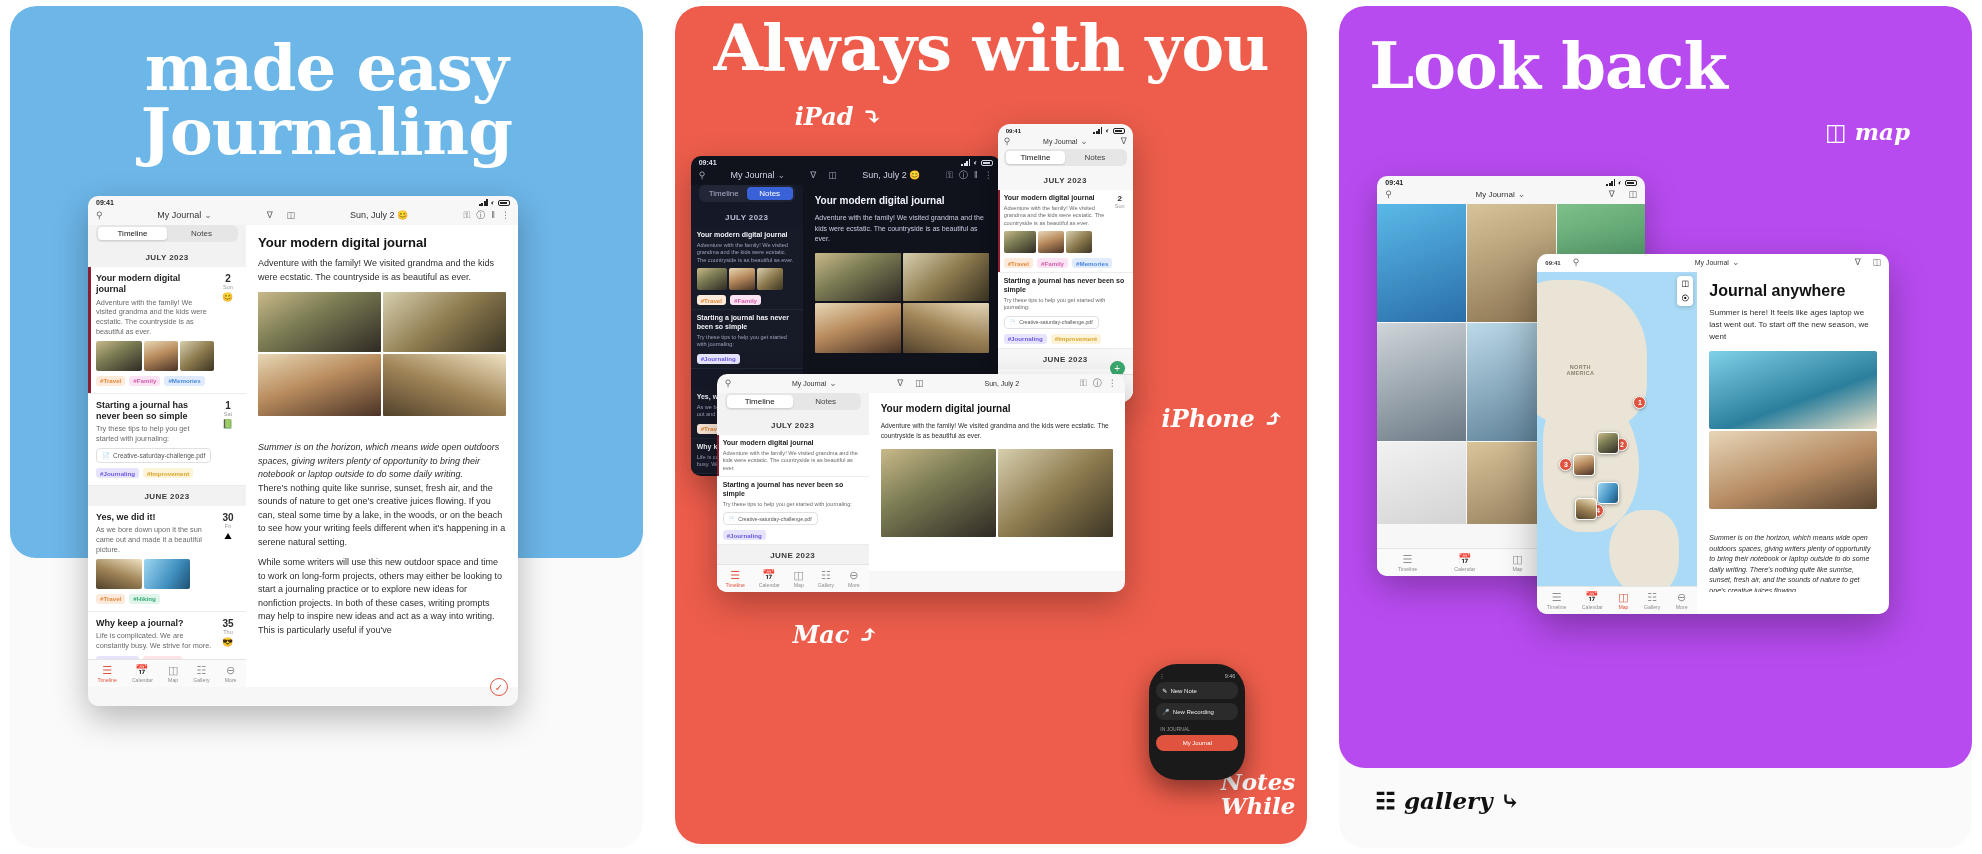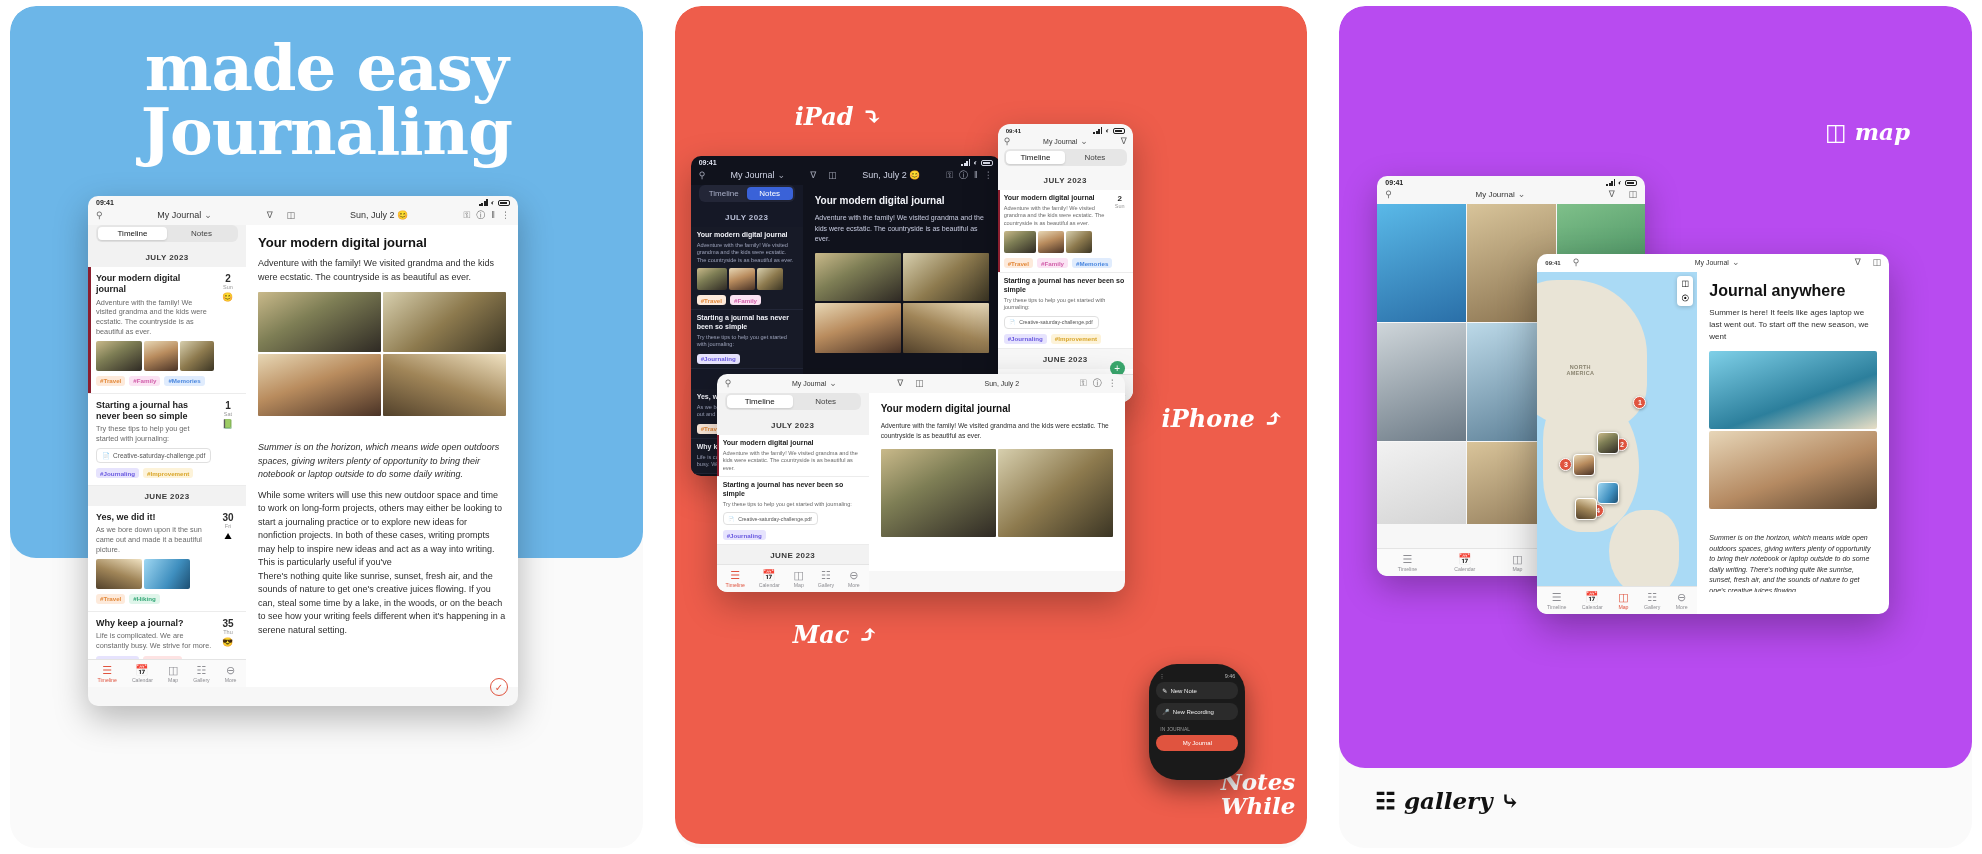--- a/index.html
+++ b/index.html
@@ -310,31 +310,34 @@
         <div class="reader" style="flex:1">
           <h2>Your modern digital journal</h2>
           <p>Adventure with the family! We visited grandma and the kids were ecstatic. The countryside is as beautiful as ever.</p>
           <div class="photogrid" style="height:125px; grid-template-rows:60px 62px;">
             <div class="ph ph1"></div>
             <div class="ph ph3"></div>
             <div class="ph ph2"></div>
             <div class="ph ph4"></div>
           </div>
           <p class="it">Summer is on the horizon, which means wide open outdoors spaces, giving writers plenty of opportunity to bring their notebook or laptop outside to do some daily writing.</p>
+          <p style="margin-top:0"> There's nothing quite like sunrise, sunset, fresh air, and the sounds of nature to get one's creative juices flowing. If you can, steal some time by a lake, in the woods, or on the beach to see how your writing feels different when it's happening in a serene natural setting.</p>
           <p>While some writers will use this new outdoor space and time to work on long-form projects, others may either be looking to start a journaling practice or to explore new ideas for nonfiction projects. In both of these cases, writing prompts may help to inspire new ideas and act as a way into writing. This is particularly useful if you've</p>
-          <p style="margin-top:0"> There's nothing quite like sunrise, sunset, fresh air, and the sounds of nature to get one's creative juices flowing. If you can, steal some time by a lake, in the woods, or on the beach to see how your writing feels different when it's happening in a serene natural setting.</p>
         </div>
       </div>
       <div style="position:absolute; right:10px; bottom:10px; width:18px; height:18px; border-radius:50%;
                   border:1.5px solid #e0543f; color:#e0543f; font-size:10px; display:flex; align-items:center; justify-content:center;">✓</div>
     </div>
   </div>
 
   <div class="panel p2">
     <div class="panel-bg"></div>
+    <div class="headline">
+      <div>Always with you</div>
+    </div>
 
     <div class="hand" style="left:120px; top:96px; font-size:24px;">
       <span>iPad</span>
       <span style="font-style:normal">⤵</span>
     </div>
 
     <div class="win dark" style="left:16px; top:150px; width:310px; height:320px;">
       <div class="statusbar">
         <span>09:41</span>
         <span class="sb-icons">
@@ -604,20 +607,21 @@
 
     <div class="hand" style="right:12px; bottom:30px; font-size:23px; text-align:left; line-height:1.05;">
       <div>Notes</div>
       <div>While</div>
     </div>
   </div>
 
   <div class="panel p3">
     <div class="panel-bg"></div>
     <div class="headline" style="text-align:left; padding-left:30px;">
+      <div>Look back</div>
     </div>
 
     <div class="hand" style="right:62px; top:112px; font-size:23px;">
       <span style="font-style:normal">◫</span>
       <span>map</span>
     </div>
 
     <div class="win" style="left:38px; top:170px; width:268px; height:400px;">
       <div class="statusbar">
         <span>09:41</span>

